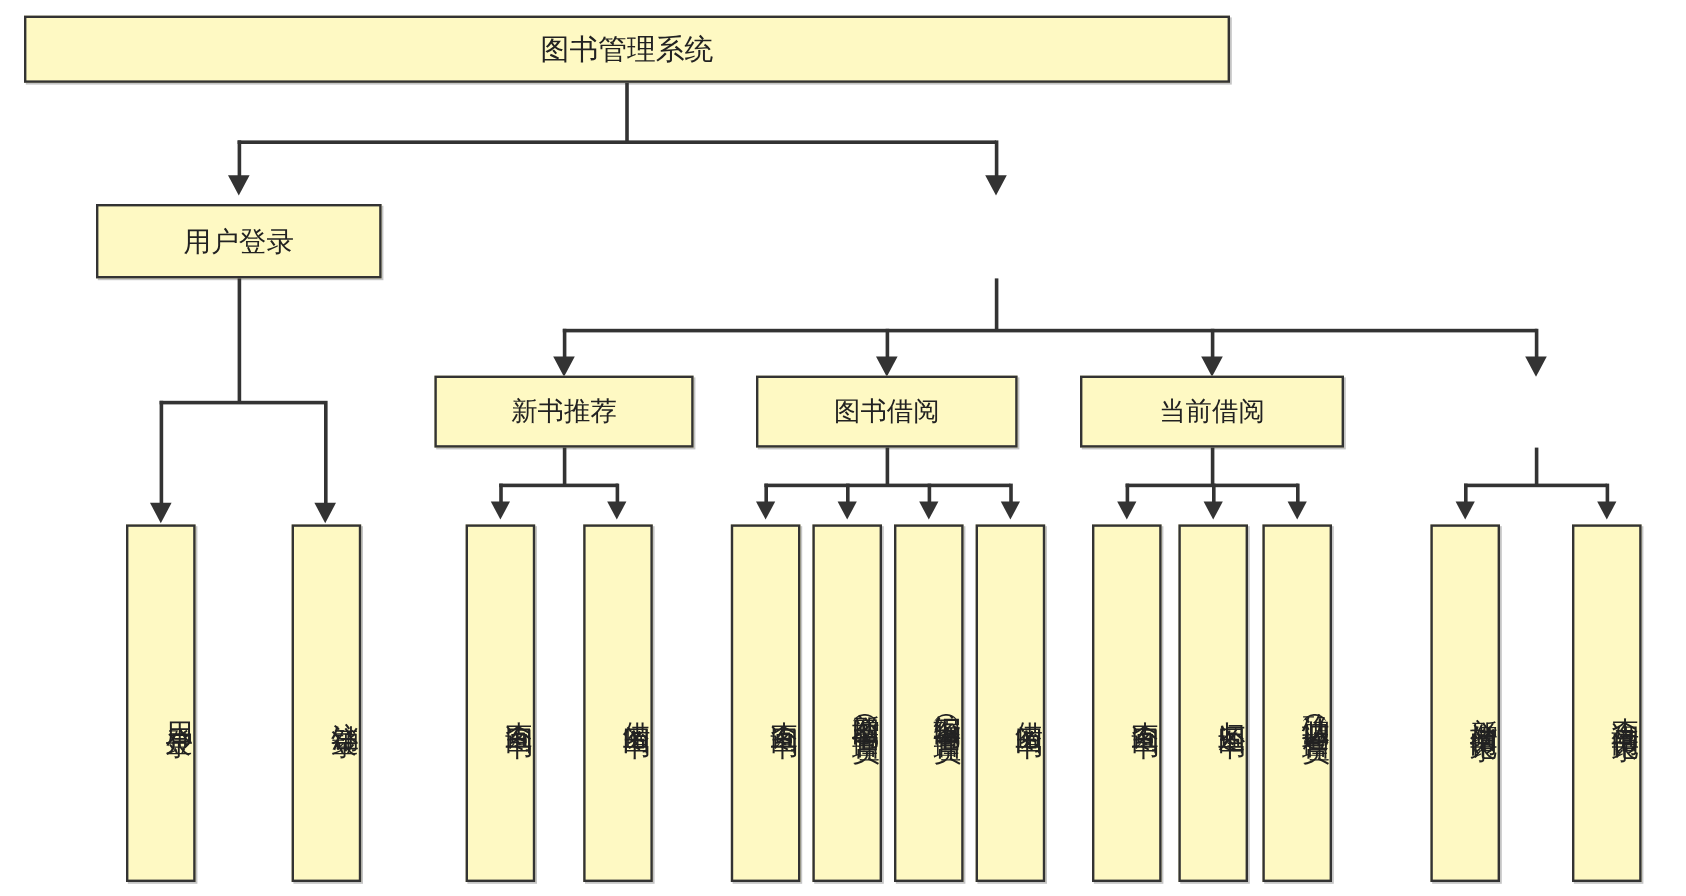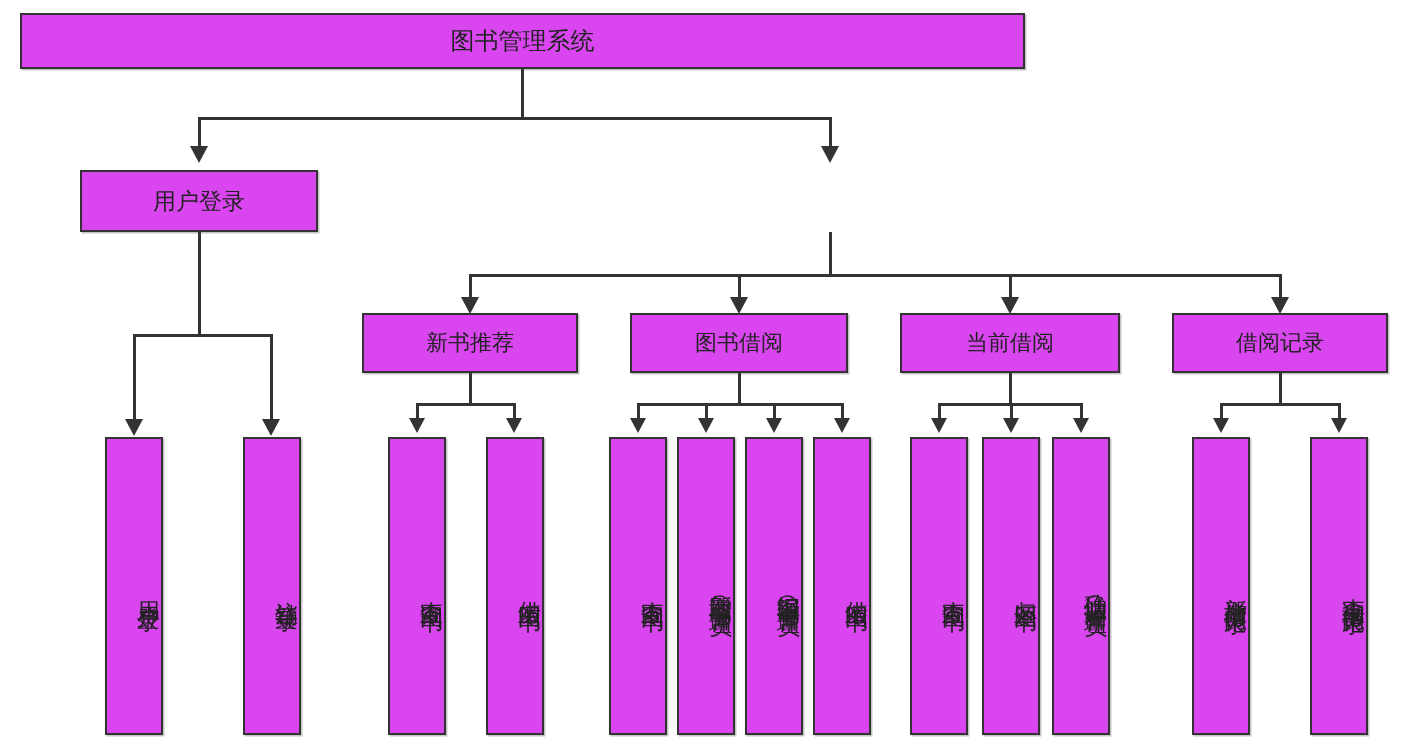--- a/index.html
+++ b/index.html
@@ -14,21 +14,21 @@
     position: relative;
     width: 1405px;
     height: 747px;
     background: #ffffff;
     overflow: hidden;
   }
   .node {
     position: absolute;
     box-sizing: border-box;
     border: 2.5px solid #333333;
-    background: #d946ef;
+    background: #fef9c3;
     display: flex;
     align-items: center;
     justify-content: center;
     color: #222222;
     box-shadow: 1.5px 1.5px 0 rgba(150,150,150,0.55);
   }
   .node.root {
     font-size: 24px;
   }
   .node.lvl2 {
@@ -116,23 +116,20 @@
 
   <div class="node lvl3" style="left:362px; top:313px; width:216px; height:60px;">
     <span>新书推荐</span>
   </div>
   <div class="node lvl3" style="left:630px; top:313px; width:218px; height:60px;">
     <span>图书借阅</span>
   </div>
   <div class="node lvl3" style="left:900px; top:313px; width:220px; height:60px;">
     <span>当前借阅</span>
   </div>
-  <div class="node lvl3" style="left:1172px; top:313px; width:216px; height:60px;">
-    <span>借阅记录</span>
-  </div>
 
   <div class="conn v" style="left:469px; top:373px; width:2.5px; height:32px;"></div>
   <div class="conn h" style="left:416px; top:403px; width:99px; height:2.5px;"></div>
   <div class="conn v" style="left:416px; top:403px; width:2.5px; height:16px;"></div>
   <div class="arrow small" style="left:409px; top:418px;"></div>
   <div class="conn v" style="left:513px; top:403px; width:2.5px; height:16px;"></div>
   <div class="arrow small" style="left:506px; top:418px;"></div>
 
   <div class="conn v" style="left:738px; top:373px; width:2.5px; height:32px;"></div>
   <div class="conn h" style="left:637px; top:403px; width:205px; height:2.5px;"></div>

